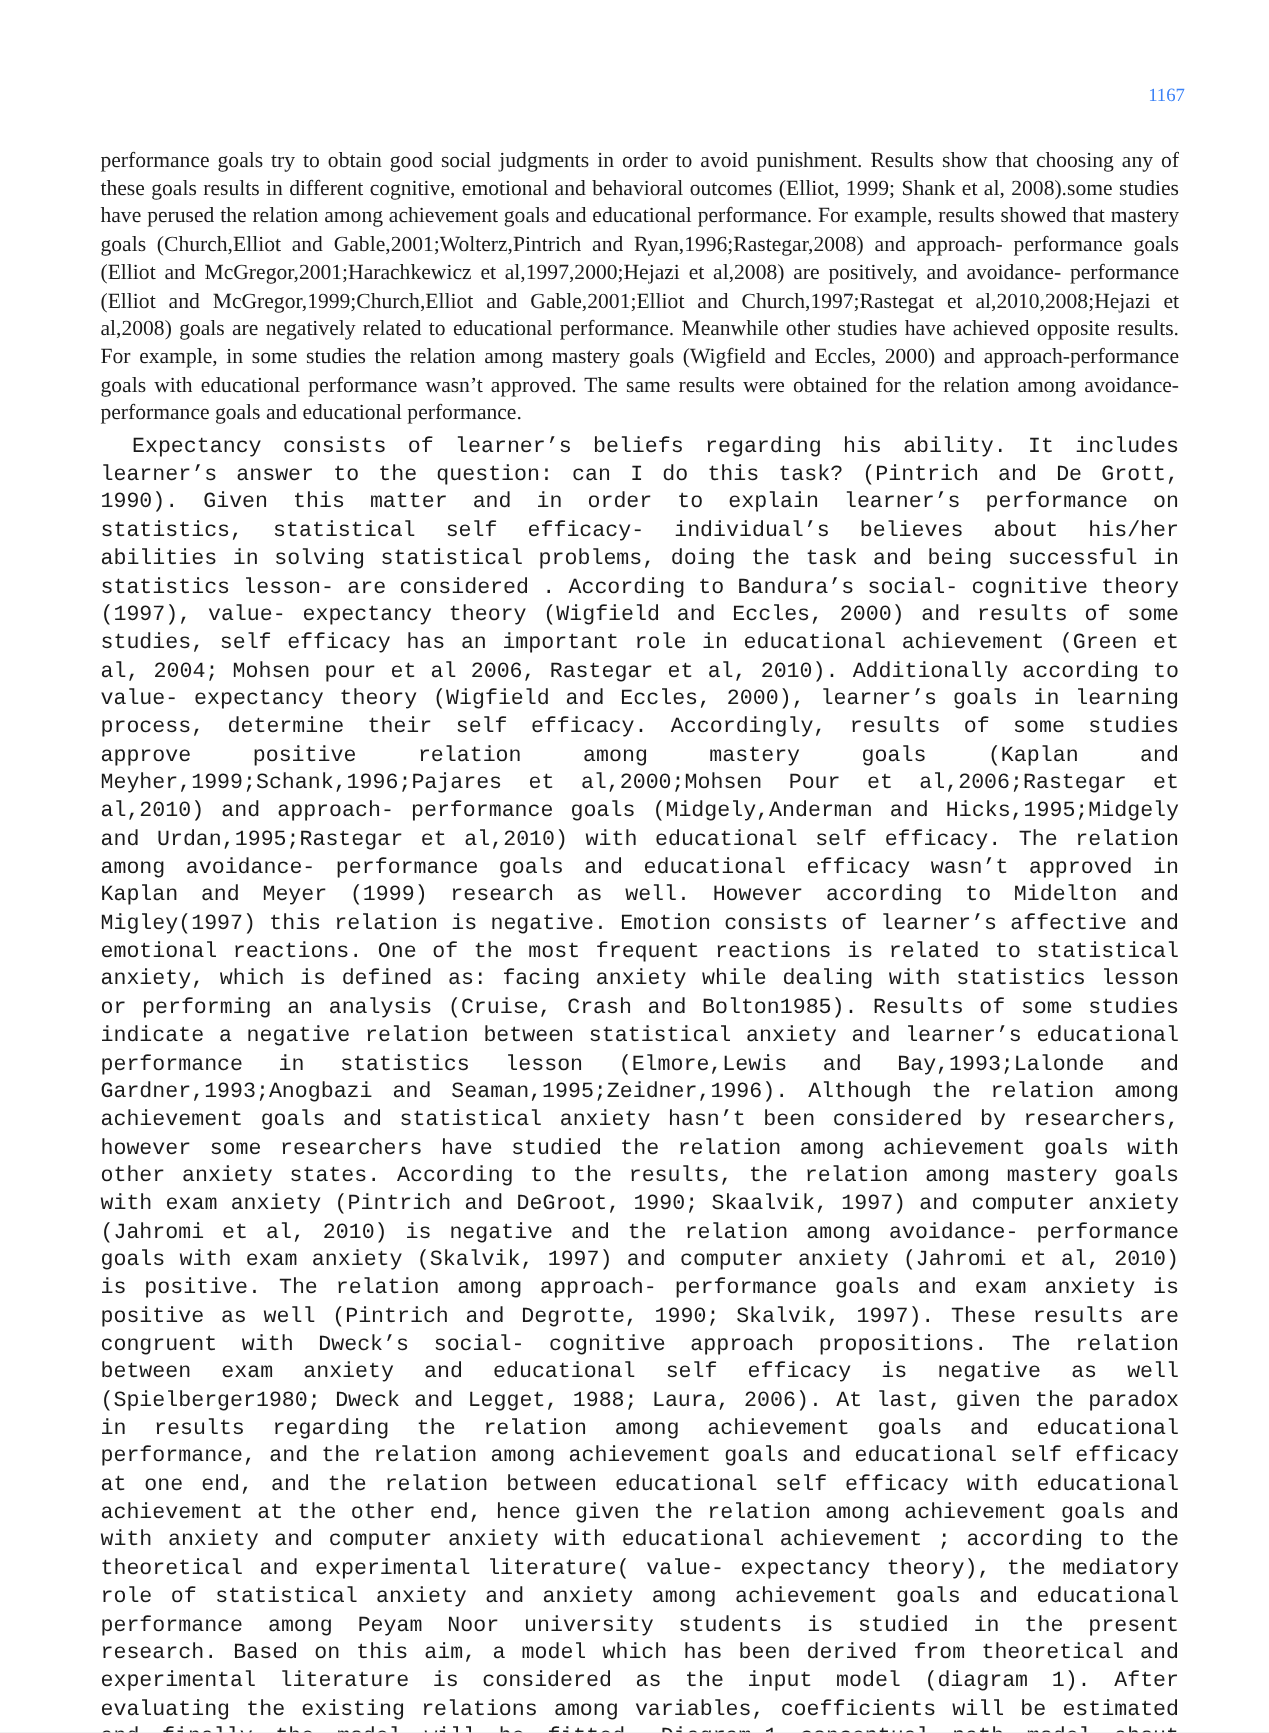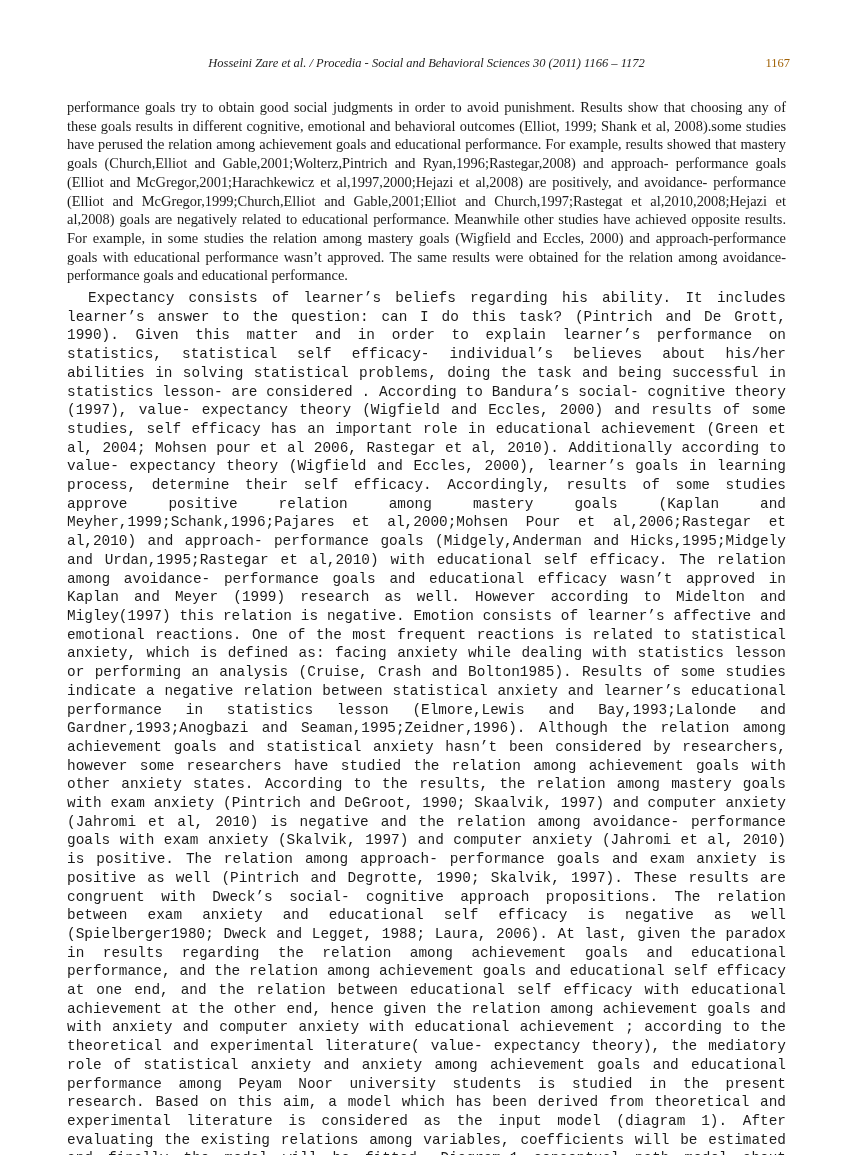--- a/index.html
+++ b/index.html
@@ -26,21 +26,21 @@
     font-style: italic;
     font-size: 12.5px;
     line-height: 15px;
     color: #222222;
   }
   .rh-page {
     position: absolute;
     right: 0;
     top: 0;
     font-style: normal;
-    color: #a16207;
+    color: #3b82f6;
   }
   .body-text {
     position: absolute;
     top: 94px;
     left: 63px;
     width: 727px;
     font-size: 14.4px;
     line-height: 18.7px;
     text-align: justify;
     text-justify: inter-word;
@@ -53,21 +53,20 @@
     text-indent: 21px;
     font-family: Liberation Mono, monospace;
   }
 </style>
 </head>
 <body>
 
 <div class="page">
 
   <div class="running-head">
-    <span class="rh-title">Hosseini Zare et al. / Procedia - Social and Behavioral Sciences 30 (2011) 1166 – 1172</span>
     <span class="rh-page">1167</span>
   </div>
 
   <div class="body-text">
     <p class="para">performance goals try to obtain good social judgments in order to avoid punishment. Results show that choosing any of these goals results in different cognitive, emotional and behavioral outcomes (Elliot, 1999; Shank et al, 2008).some studies have perused the relation among achievement goals and educational performance. For example, results showed that mastery goals (Church,Elliot and Gable,2001;Wolterz,Pintrich and Ryan,1996;Rastegar,2008) and approach- performance goals (Elliot and McGregor,2001;Harachkewicz et al,1997,2000;Hejazi et al,2008) are positively, and avoidance- performance (Elliot and McGregor,1999;Church,Elliot and Gable,2001;Elliot and Church,1997;Rastegat et al,2010,2008;Hejazi et al,2008) goals are negatively related to educational performance. Meanwhile other studies have achieved opposite results. For example, in some studies the relation among mastery goals (Wigfield and Eccles, 2000) and approach-performance goals with educational performance wasn’t approved. The same results were obtained for the relation among avoidance- performance goals and educational performance.</p>
     <p class="para indent">Expectancy consists of learner’s beliefs regarding his ability. It includes learner’s answer to the question: can I do this task? (Pintrich and De Grott, 1990). Given this matter and in order to explain learner’s performance on statistics, statistical self efficacy- individual’s believes about his/her abilities in solving statistical problems, doing the task and being successful in statistics lesson- are considered . According to Bandura’s social- cognitive theory (1997), value- expectancy theory (Wigfield and Eccles, 2000) and results of some studies, self efficacy has an important role in educational achievement (Green et al, 2004; Mohsen pour et al 2006, Rastegar et al, 2010). Additionally according to value- expectancy theory (Wigfield and Eccles, 2000), learner’s goals in learning process, determine their self efficacy. Accordingly, results of some studies approve positive relation among mastery goals (Kaplan and Meyher,1999;Schank,1996;Pajares et al,2000;Mohsen Pour et al,2006;Rastegar et al,2010) and approach- performance goals (Midgely,Anderman and Hicks,1995;Midgely and Urdan,1995;Rastegar et al,2010) with educational self efficacy. The relation among avoidance- performance goals and educational efficacy wasn’t approved in Kaplan and Meyer (1999) research as well. However according to Midelton and Migley(1997) this relation is negative. Emotion consists of learner’s affective and emotional reactions. One of the most frequent reactions is related to statistical anxiety, which is defined as: facing anxiety while dealing with statistics lesson or performing an analysis (Cruise, Crash and Bolton1985). Results of some studies indicate a negative relation between statistical anxiety and learner’s educational performance in statistics lesson (Elmore,Lewis and Bay,1993;Lalonde and Gardner,1993;Anogbazi and Seaman,1995;Zeidner,1996). Although the relation among achievement goals and statistical anxiety hasn’t been considered by researchers, however some researchers have studied the relation among achievement goals with other anxiety states. According to the results, the relation among mastery goals with exam anxiety (Pintrich and DeGroot, 1990; Skaalvik, 1997) and computer anxiety (Jahromi et al, 2010) is negative and the relation among avoidance- performance goals with exam anxiety (Skalvik, 1997) and computer anxiety (Jahromi et al, 2010) is positive. The relation among approach- performance goals and exam anxiety is positive as well (Pintrich and Degrotte, 1990; Skalvik, 1997). These results are congruent with Dweck’s social- cognitive approach propositions. The relation between exam anxiety and educational self efficacy is negative as well (Spielberger1980; Dweck and Legget, 1988; Laura, 2006). At last, given the paradox in results regarding the relation among achievement goals and educational performance, and the relation among achievement goals and educational self efficacy at one end, and the relation between educational self efficacy with educational achievement at the other end, hence given the relation among achievement goals and with anxiety and computer anxiety with educational achievement ; according to the theoretical and experimental literature( value- expectancy theory), the mediatory role of statistical anxiety and anxiety among achievement goals and educational performance among Peyam Noor university students is studied in the present research. Based on this aim, a model which has been derived from theoretical and experimental literature is considered as the input model (diagram 1). After evaluating the existing relations among variables, coefficients will be estimated and finally the model will be fitted. Diagram-1 conceptual path model about effective variables on educational progress on statistics (input model)</p>
   </div>
 
 </div>
 

